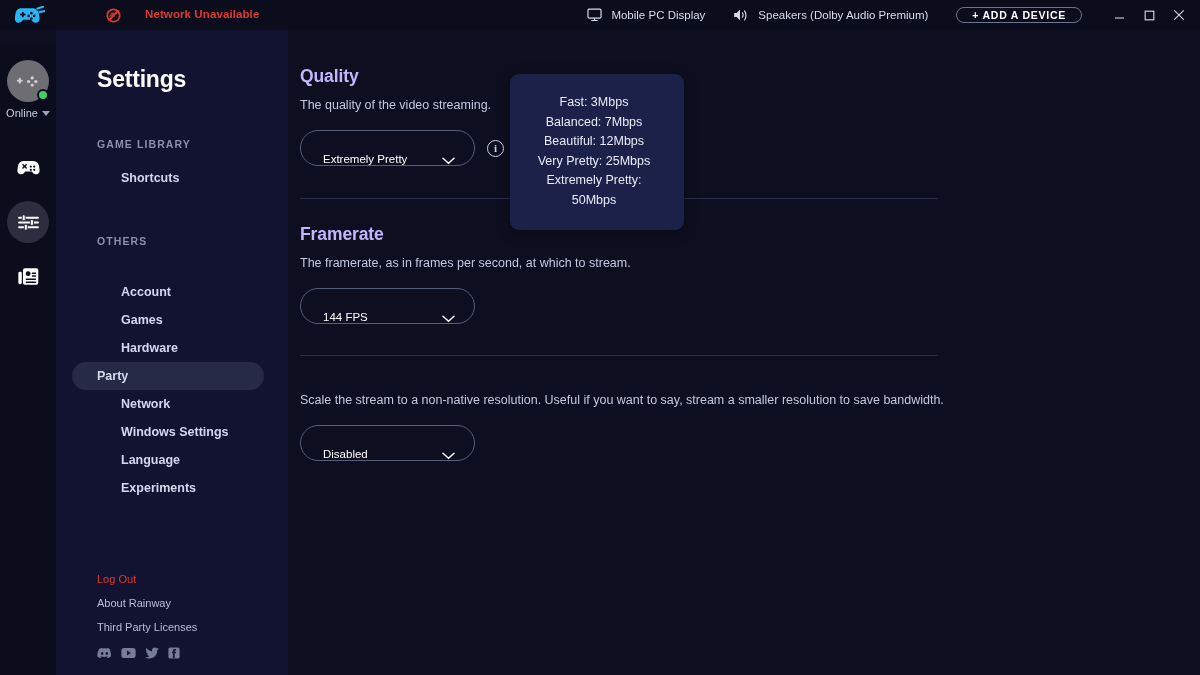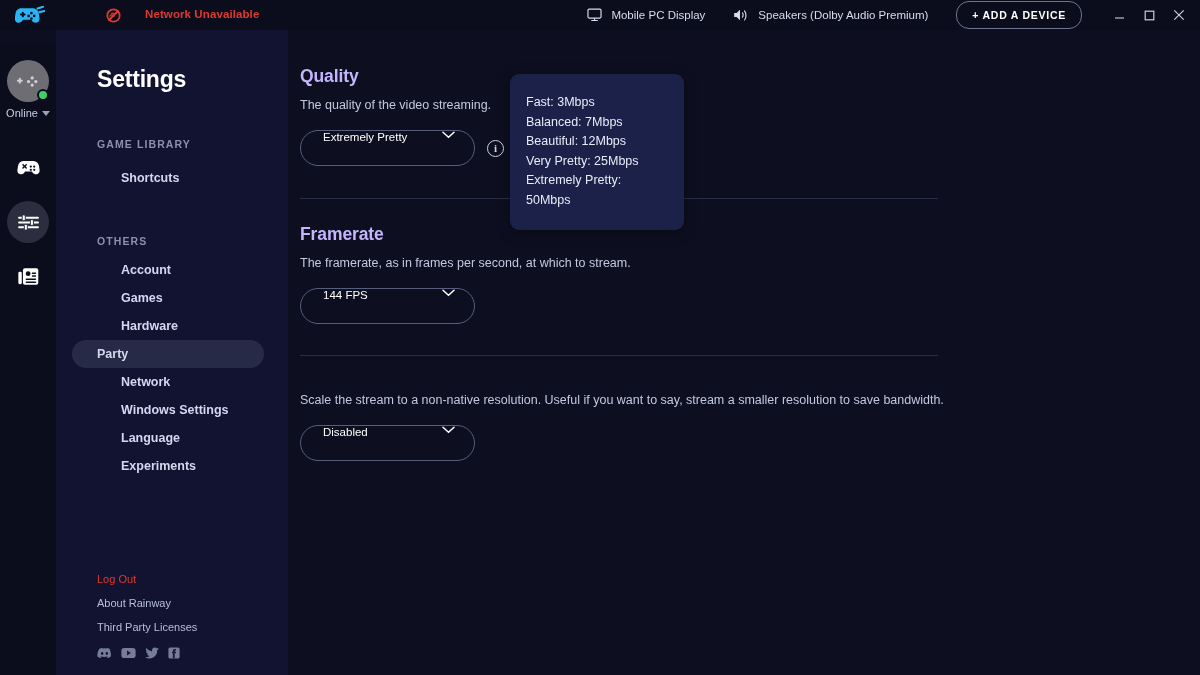--- a/index.html
+++ b/index.html
@@ -61,21 +61,21 @@
     gap: 9px;
     color: #d7dcef;
     font-size: 11.5px;
     margin-right: 28px;
   }
   .tb-device:last-of-type { margin-right: 18px; }
 
   .add-device {
     border: 1px solid #6e7490;
     border-radius: 13px;
-    height: 28px;
+    height: 16px;
     padding: 0 15px;
     display: flex;
     align-items: center;
     color: #ffffff;
     font-size: 10.5px;
     font-weight: 700;
     letter-spacing: .75px;
     background: transparent;
     margin-right: 22px;
   }
@@ -205,21 +205,21 @@
   }
   .nav-item.selected {
     background: #272a46;
     border-radius: 14px;
     margin-left: 16px;
     margin-right: 24px;
     padding-left: 25px;
     height: 28px;
   }
 
-  .nav-list.others { margin-top: 9px; }
+  .nav-list.others { margin-top: 31px; }
   .nav-list.others .nav-item { height: 28px; margin-bottom: 0px; }
 
   
   .nav-footer {
     position: absolute;
     left: 41px;
     bottom: 16px;
   }
   .footer-link {
     font-size: 11px;
@@ -269,21 +269,21 @@
     align-items: center;
     gap: 12px;
   }
 
   .dropdown {
     width: 175px;
     height: 36px;
     border: 1px solid #565d7d;
     border-radius: 18px;
     display: flex;
-    align-items: flex-start;
+    align-items: flex-end;
     justify-content: space-between;
     padding: 0 19px 0 22px;
     background: transparent;
   }
   .dropdown .val {
     color: #ffffff;
     font-size: 11.5px;
   }
   .dropdown .chev {
     color: #ffffff;
@@ -323,20 +323,21 @@
     background: #1b2148;
     border-radius: 9px;
     padding: 19px 22px 20px 16px;
     z-index: 35;
     box-shadow: 0 3px 14px rgba(0,0,0,.35);
   }
   .tooltip .line {
     color: #e8ebf8;
     font-size: 12.5px;
     line-height: 19.5px;
+    text-align: center;
   }
 </style>
 </head>
 <body>
 
 <div id="app">
 
   <div class="titlebar">
 
     <div class="logo-wrap">

